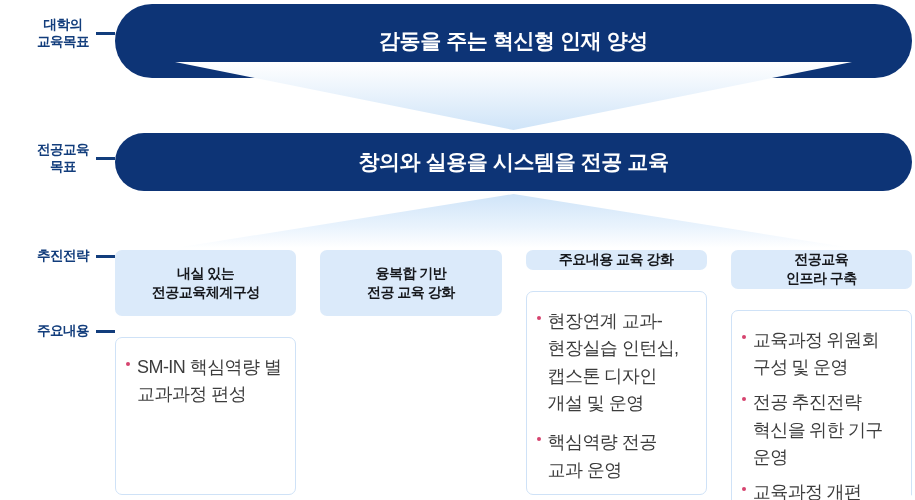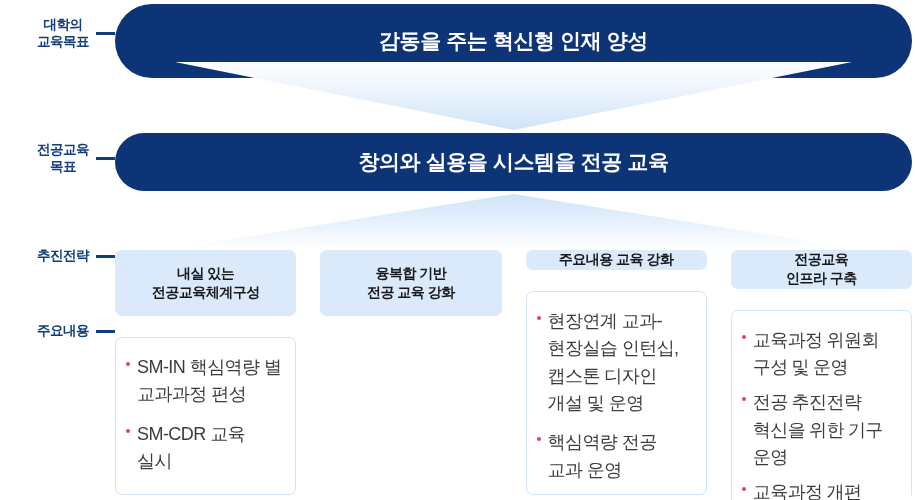--- a/index.html
+++ b/index.html
@@ -217,21 +217,20 @@
   </div>
 
   <div id="columns">
 
     <div class="column">
       <div class="strategy-box">내실 있는
 전공교육체계구성</div>
       <div class="content-box">
         <ul class="bullets">
           <li>SM-IN 핵심역량 별 교과과정 편성</li>
-          <li>SM-CDR 교육 실시</li>
         </ul>
       </div>
     </div>
 
     <div class="column">
       <div class="strategy-box">융복합 기반
 전공 교육 강화</div>
     </div>
 
     <div class="column">

